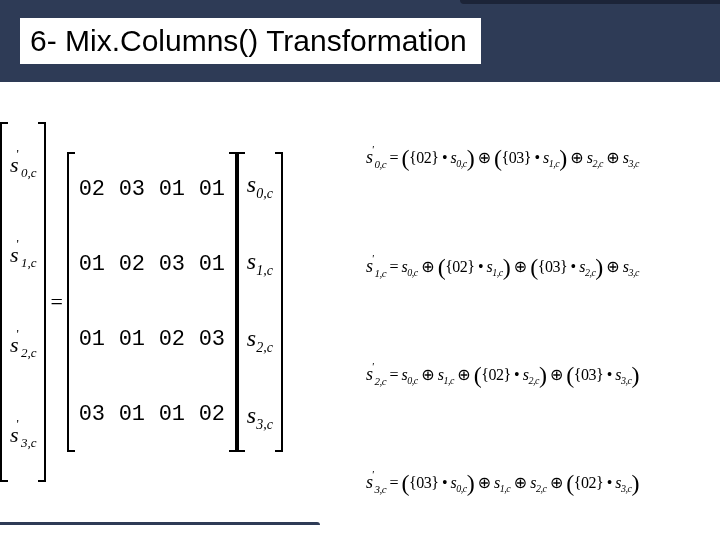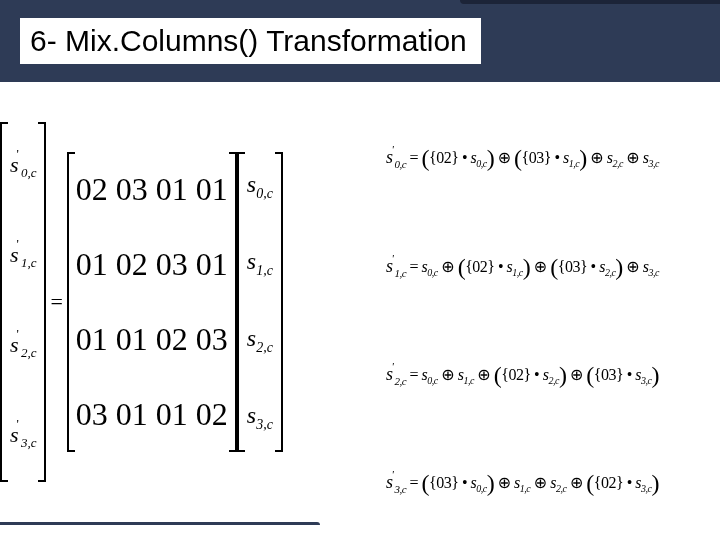--- a/index.html
+++ b/index.html
@@ -121,37 +121,36 @@
     white-space: nowrap;
   }
   .svar .sub { font-size: 14px; vertical-align: sub; }
   .coef-grid {
     display: grid;
     grid-template-columns: repeat(4, 34px);
     grid-template-rows: repeat(4, 1fr);
     height: 300px;
     align-items: center;
     justify-items: center;
-    font-family: Liberation Serif, serif;
-    font-size: 32px;
+    font-family: Liberation Mono, monospace;
+    font-size: 22px;
     column-gap: 6px;
   }
   .eq-sign {
     font-family: "Times New Roman", serif;
     font-size: 22px;
     padding: 0 4px;
   }
 
   
   .eqline {
     font-family: "Times New Roman", serif;
     font-size: 16px;
     white-space: nowrap;
     letter-spacing: -0.5px;
-    margin-left: 20px;
   }
   .eqline .lhs {
     font-style: italic;
     font-size: 18px;
   }
   .eqline .lhs .sub { font-size:11px; vertical-align: sub;}
   .eqline .lhs .pr { font-size:11px; position:relative; top:-10px; left:-1px;}
   .eqline .si { font-style: italic; font-size:16px;}
   .eqline .si .sub{ font-size:10px; vertical-align: sub;}
   .eqline .paren { font-size:24px; position:relative; top:3px; font-family:"Times New Roman",serif;}

